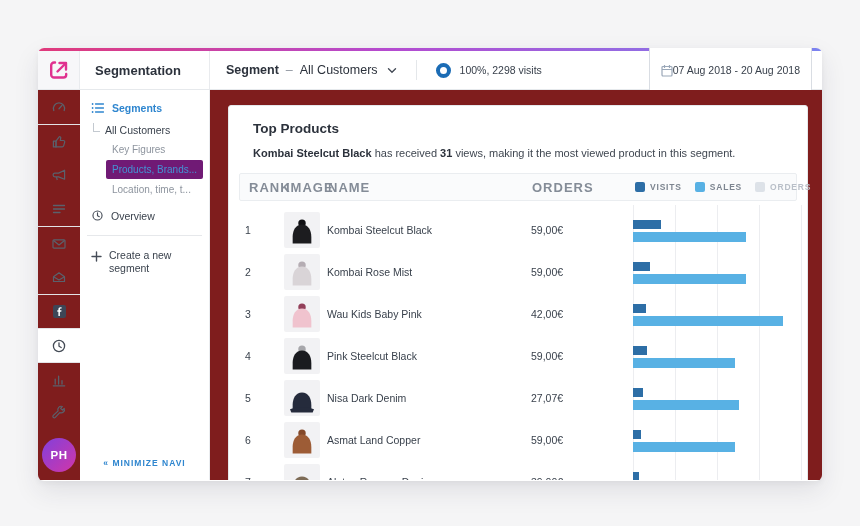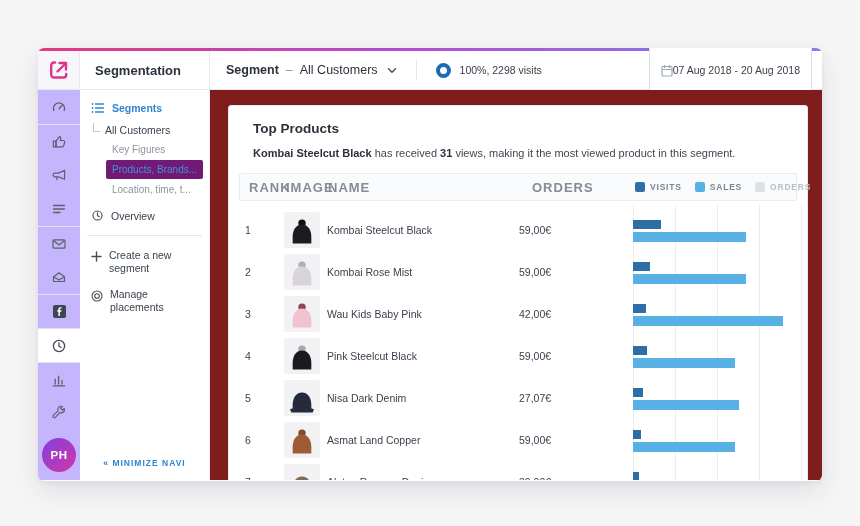--- a/index.html
+++ b/index.html
@@ -25,21 +25,21 @@
   .seg-value { font-size:12.5px; color:#2c323c; cursor:pointer; }
   .chev { margin-left:2px; display:inline-flex; }
   .vdiv { width:1px; height:20px; background:#e4e7ea; margin:0 12px; }
   .donut { width:15px; height:15px; border-radius:50%; border:4.5px solid #1b6cb5; background:#fff; }
   .visits-text { font-size:10.5px; color:#39414c; margin-left:2px; white-space:nowrap; }
   .date-btn { display:flex; align-items:center; align-self:center; margin-right:10px;
     border:1px solid #d9dde3; border-radius:3px; background:#fff; padding:20px 11px;
     font-size:10.5px; color:#39414c; cursor:pointer; white-space:nowrap; }
   
   .app-body { display:flex; height:390px; }
-  .rail { width:42px; background:#c4b5fd; display:flex; flex-direction:column; position:relative; flex:none; }
+  .rail { width:42px; background:#7f1d1d; display:flex; flex-direction:column; position:relative; flex:none; }
   .rail-item { height:34px; display:flex; align-items:center; justify-content:center; cursor:pointer; color:#5a616c; }
   .rail-item.sep { border-top:1px solid #e3e3e6; }
   .rail-item.active { background:#fff; }
   .avatar { position:absolute; left:4px; bottom:8px; width:34px; height:34px; border-radius:50%;
     background:linear-gradient(135deg,#8a3fd6 10%,#c937ae 90%); color:#fff; font-size:11.5px; font-weight:bold;
     display:flex; align-items:center; justify-content:center; cursor:pointer; letter-spacing:.5px; }
   
   .subnav { width:130px; background:#fff; border-right:1px solid #eaecef; position:relative; padding-top:12px; flex:none; }
   .nav-row { display:flex; align-items:center; gap:7px; padding:0 0 0 11px; cursor:pointer; }
   .segments-row { color:#2f86cf; font-size:10.5px; font-weight:bold;align-items:center; }
@@ -71,21 +71,21 @@
   
   .rows-wrap { position:relative; margin-top:8px; }
   .grid-overlay { position:absolute; left:404px; top:-4px; bottom:-60px; width:169px;
     background:repeating-linear-gradient(90deg,#ecedf0 0,#ecedf0 1px,transparent 1px,transparent 42px); }
   .row { position:relative; height:42px; }
   .row .cell { position:absolute; font-size:10.5px; color:#3a424d; top:50%; transform:translateY(-50%); }
   .c-rank { left:16px; }
   .c-img { left:55px; top:3px !important; transform:none !important; width:36px; height:36px; background:#f2f2f4; border-radius:2px;
     display:flex; align-items:flex-end; justify-content:center; overflow:hidden; }
   .c-name { left:98px; width:200px; white-space:nowrap; overflow:hidden; }
-  .c-price { left:290px; }
+  .c-price { left:302px; }
   .c-bars { position:absolute; left:404px; top:0; width:168px; height:42px; padding-top:11px; }
   .bar { display:block; height:9px; width:calc(var(--w,0) * 1%); background:var(--c,#2d6ea6); }
   .bar.sales { height:10px; margin-top:3px; }
   
   .thumb { width:32px; height:32px; }
   .thumb .pom-part { fill:var(--pom,#333); }
   .thumb .dome { fill:var(--hat,#333); }
   .thumb .brim-part { fill:var(--hat,#333); }
   .thumb[data-shape="cap"] .pom-part { display:none; }
   .thumb[data-shape="beanie"] .brim-part { display:none; }
@@ -223,27 +223,20 @@
         </svg>
         <span>Overview</span>
       </div>
       <div class="nav-div"></div>
       <div class="nav-row action-row">
         <svg class="ic" width="11" height="11" viewBox="0 0 11 11" fill="none" stroke="#454c57" stroke-width="1.4" stroke-linecap="round">
             <path d="M5.5 1v9M1 5.5h9"></path>
           </svg>
         <span><span>Create a new</span><br><span>segment</span></span>
       </div>
-      <div class="nav-row action-row">
-        <svg class="ic" width="12" height="12" viewBox="0 0 12 12" fill="none" stroke="#454c57" stroke-width="1.1">
-          <circle cx="6" cy="6" r="5"></circle>
-            <circle cx="6" cy="6" r="2.3"></circle>
-        </svg>
-        <span><span>Manage</span><br><span>placements</span></span>
-      </div>
       <div class="minimize">« MINIMIZE NAVI</div>
     </div>
 
     <div class="main">
       <div class="card">
         <div class="card-title">Top Products</div>
         <div class="card-sub"><b>Kombai Steelcut Black</b><span> has received </span><b>31</b><span> views, making it the most viewed product in this segment.</span></div>
 
         <div class="band">
           <span class="col" style="left:9px">RANK</span>

